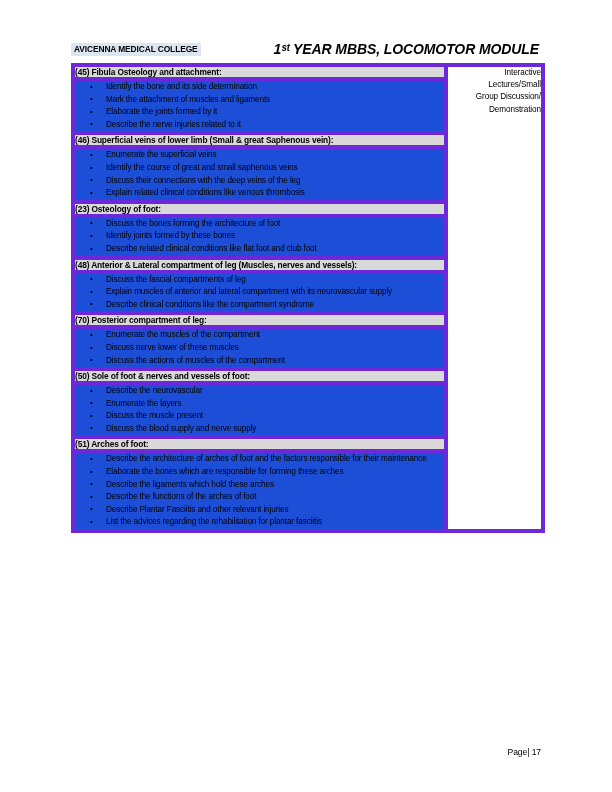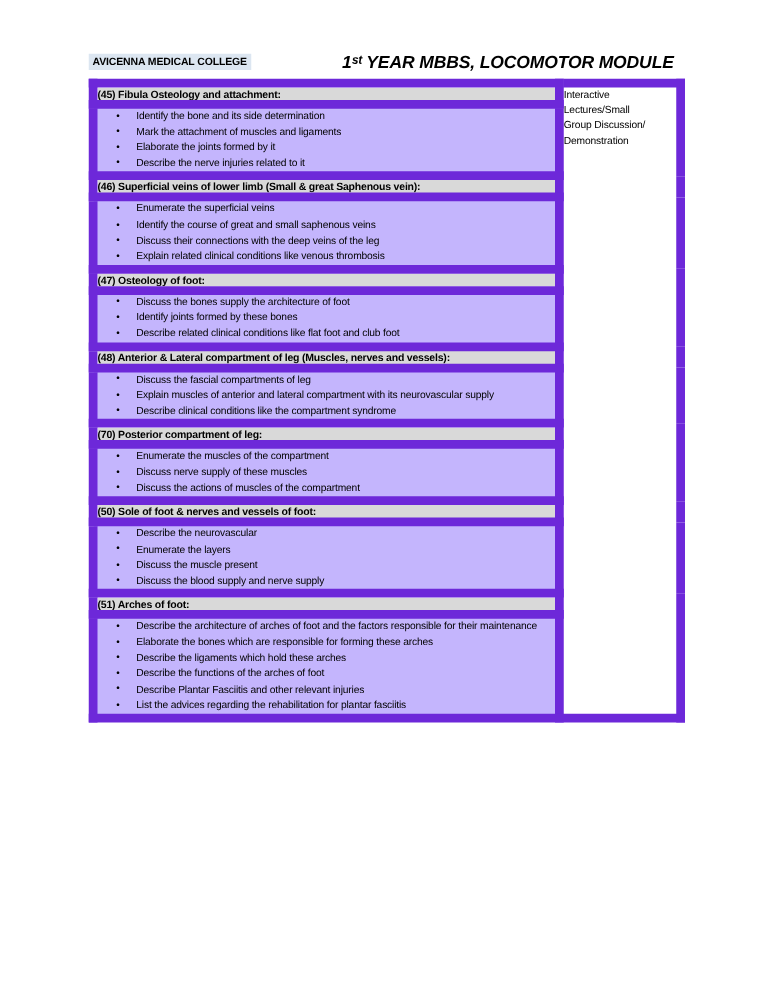--- a/index.html
+++ b/index.html
@@ -58,41 +58,41 @@
   
   .obj-table {
     position: absolute;
     left: 71px;
     top: 51px;
     width: 470px;
     border-collapse: collapse;
     table-layout: fixed;
   }
   .obj-table td {
-    border: 7px solid #6d28d9;
+    border: 4px solid #6d28d9;
     vertical-align: top;
     padding: 0;
   }
   .col-left  { width: 373px; }
   .col-right { width: 97px; }
 
   .sec-head {
     background: #d9d9d9;
     font-size: 8.4px;
     font-weight: bold;
     letter-spacing: -0.15px;
     padding: 4px 5px 9px 6px;
     line-height: 10px;
     white-space: nowrap;
     overflow: hidden;
   }
 
   .sec-body {
     padding: 6px 6px 7px 6px;
-    background: #c4b5fd;
+    background: #1d4ed8;
   }
   ul.points {
     list-style: none;
     margin: 0;
     padding: 0;
   }
   ul.points li {
     position: relative;
     font-size: 8.2px;
     line-height: 12.6px;
@@ -103,21 +103,21 @@
   ul.points li::before {
     content: "\2022";
     position: absolute;
     left: 15px;
     top: -0.4px;
     font-size: 8px;
     line-height: 12.6px;
   }
 
   .method-cell {
-    text-align: left;
+    text-align: right;
     vertical-align: middle;
     font-size: 8.2px;
     line-height: 12.2px;
     letter-spacing: -0.1px;
     padding: 0 6px;
   }
   .method-cell span { display: block; }
 
   
   .doc-footer {
@@ -176,26 +176,26 @@
           <ul class="points">
             <li>Enumerate the superficial veins</li>
             <li>Identify the course of great and small saphenous veins</li>
             <li>Discuss their connections with the deep veins of the leg</li>
             <li>Explain related clinical conditions like venous thrombosis</li>
           </ul>
         </td>
       </tr>
 
       <tr>
-        <td class="sec-head">(47) Osteology of foot:</td>
-      </tr>
-      <tr>
-        <td class="sec-body">
-          <ul class="points">
-            <li>Discuss the bones supply the architecture of foot</li>
+        <td class="sec-head">(23) Osteology of foot:</td>
+      </tr>
+      <tr>
+        <td class="sec-body">
+          <ul class="points">
+            <li>Discuss the bones forming the architecture of foot</li>
             <li>Identify joints formed by these bones</li>
             <li>Describe related clinical conditions like flat foot and club foot</li>
           </ul>
         </td>
       </tr>
 
       <tr>
         <td class="sec-head">(48) Anterior &amp; Lateral compartment of leg (Muscles, nerves and vessels):</td>
       </tr>
       <tr>
@@ -208,21 +208,21 @@
         </td>
       </tr>
 
       <tr>
         <td class="sec-head">(70) Posterior compartment of leg:</td>
       </tr>
       <tr>
         <td class="sec-body">
           <ul class="points">
             <li>Enumerate the muscles of the compartment</li>
-            <li>Discuss nerve supply of these muscles</li>
+            <li>Discuss nerve lower of these muscles</li>
             <li>Discuss the actions of muscles of the compartment</li>
           </ul>
         </td>
       </tr>
 
       <tr>
         <td class="sec-head">(50) Sole of foot &amp; nerves and vessels of foot:</td>
       </tr>
       <tr>
         <td class="sec-body">
@@ -247,14 +247,15 @@
             <li>Describe the functions of the arches of foot</li>
             <li>Describe Plantar Fasciitis and other relevant injuries</li>
             <li>List the advices regarding the rehabilitation for plantar fasciitis</li>
           </ul>
         </td>
       </tr>
 
     </tbody>
   </table>
 
+  <div class="doc-footer">Page| 17</div>
 
 </div>
 
 </body></html>

